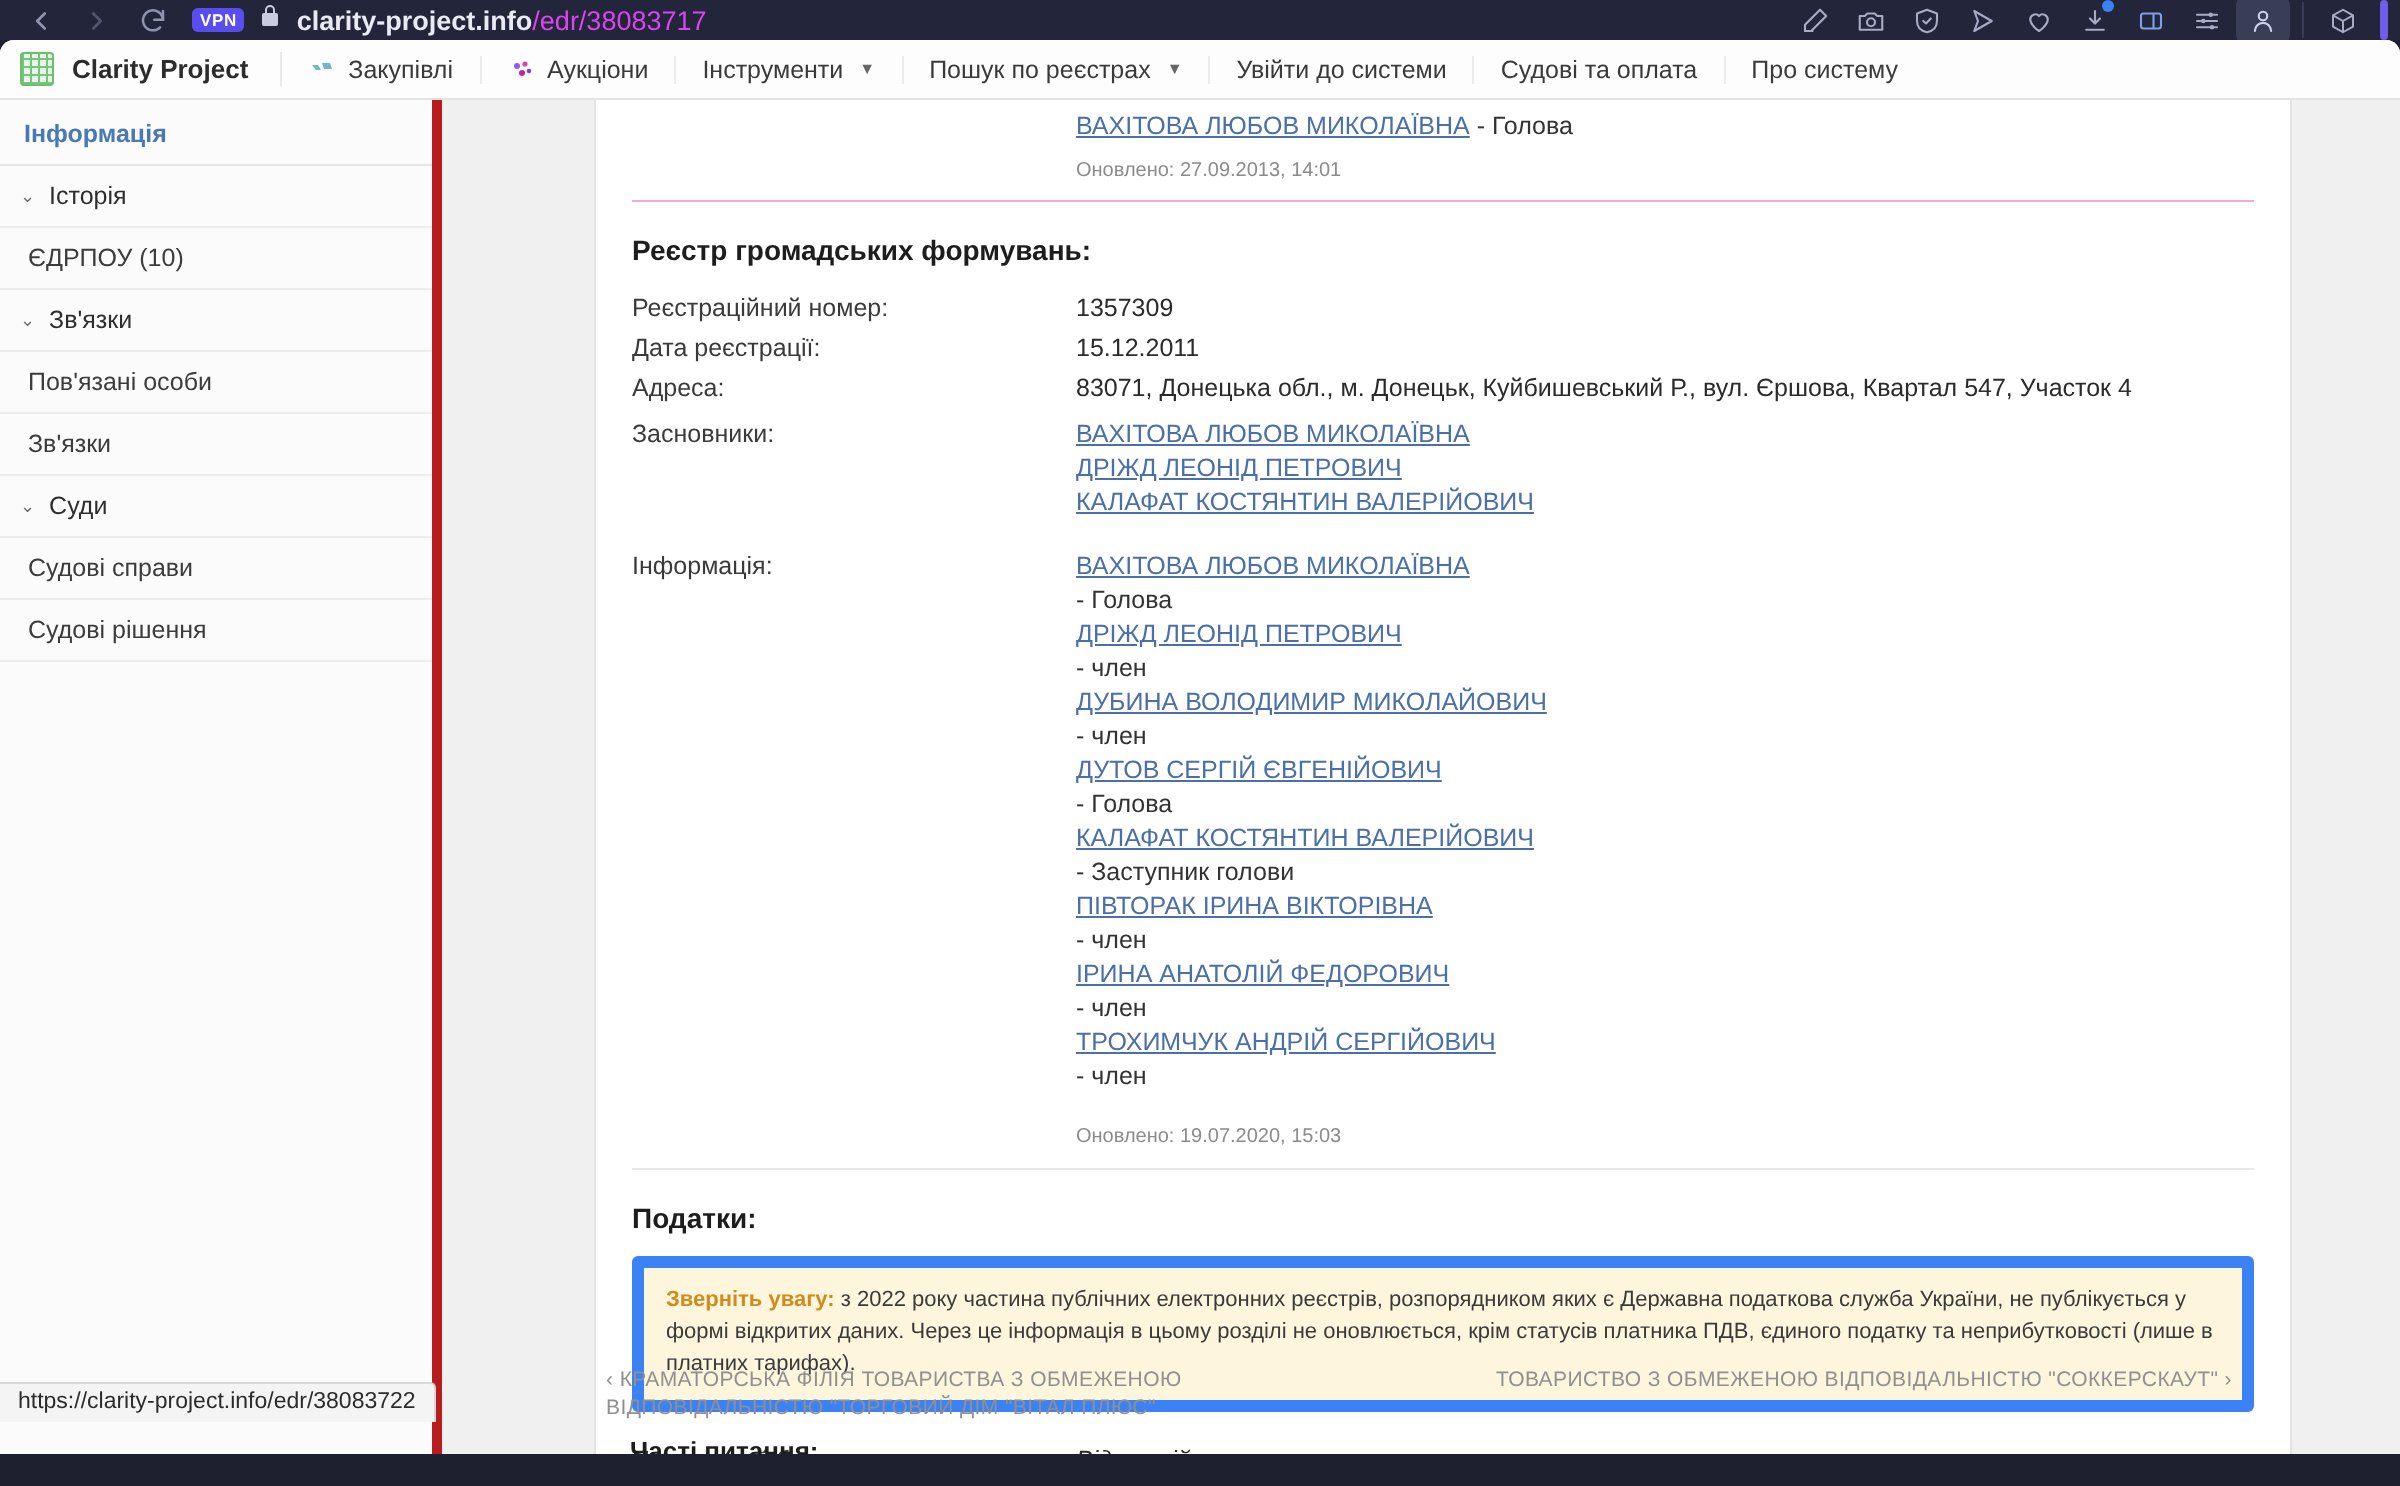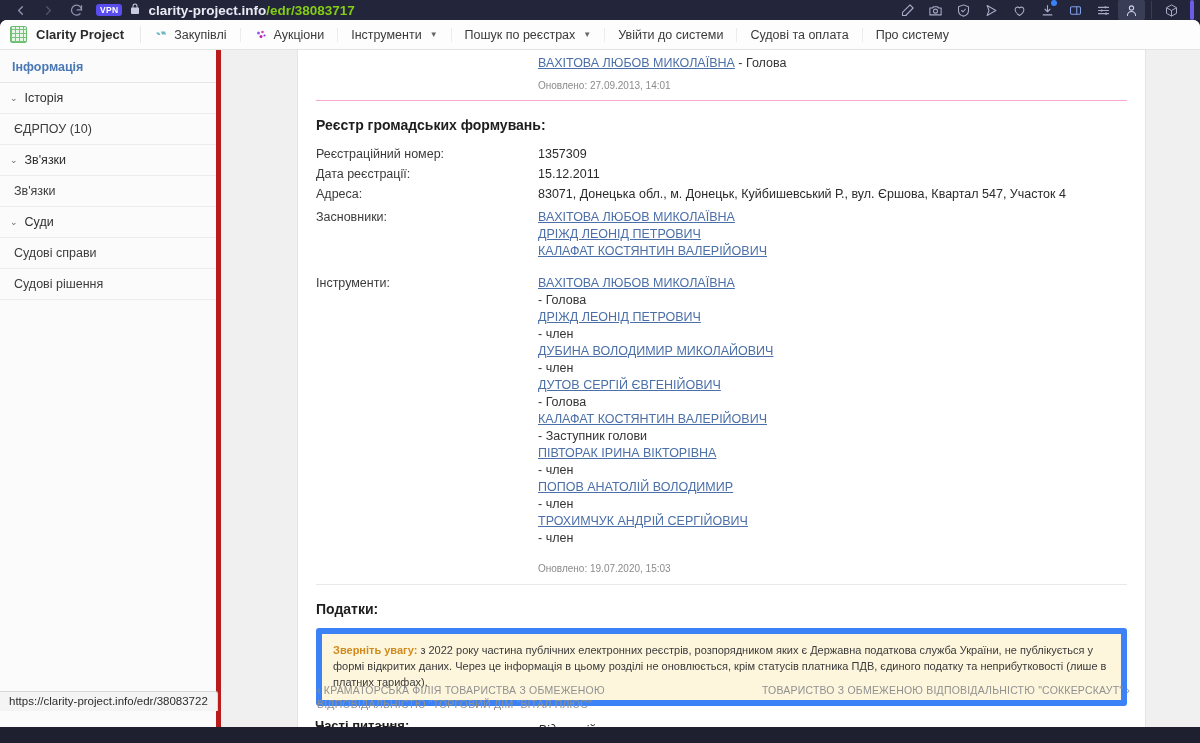--- a/index.html
+++ b/index.html
@@ -41,21 +41,21 @@
     border-radius: 3px; padding: 2px 4px;
     letter-spacing: .3px;
     line-height: 1;
   }
   .lock-ico { color: #c9cce0; }
   .url-text {
     font-size: 13.5px; color: #e9eaf4;
     font-weight: 600;
     white-space: nowrap;
   }
-  .url-text .path { color: #84cc16; font-weight: 700; }
+  .url-text .path { color: #d946ef; font-weight: 400; }
   .toolbar-right {
     display: flex; align-items: center; gap: 1px;
     flex: 0 0 auto;
   }
   .tb-ico {
     width: 27px; height: 26px;
     display: flex; align-items: center; justify-content: center;
     color: #a7abc6; border-radius: 6px;
     position: relative;
   }
@@ -192,21 +192,21 @@
     border-radius: 3px;
     padding: 9px 11px;
     font-size: 11px;
     color: #3a3a3a;
     line-height: 1.45;
     margin-bottom: 14px;
   }
   .notice b { color: #d08a1d; }
 
   #pager {
-    position: absolute; left: 78px; top: 620px; width: 849px;
+    position: absolute; left: 64px; top: 620px; width: 849px;
     padding: 13px 18px 0 18px;
     display: flex; justify-content: space-between;
     font-size: 10.5px; color: #909090;
     letter-spacing: .2px;
   }
   .pg-prev { max-width: 380px; line-height: 1.35; }
   .pg-next { max-width: 420px; text-align: right; line-height: 1.35; }
 
   #faq {
     position: absolute; left: 76px; top: 668px; width: 849px;
@@ -385,20 +385,23 @@
         <span>Історія</span>
       </div>
       <div class="side-item">
         <span>ЄДРПОУ (10)</span>
       </div>
       <div class="side-item group">
         <span class="chev">⌄</span>
         <span>Зв'язки</span>
       </div>
       <div class="side-item">
+        <span>Пов'язані особи</span>
+      </div>
+      <div class="side-item">
         <span>Зв'язки</span>
       </div>
       <div class="side-item group">
         <span class="chev">⌄</span>
         <span>Суди</span>
       </div>
       <div class="side-item">
         <span>Судові справи</span>
       </div>
       <div class="side-item">
@@ -434,21 +437,21 @@
         <div class="row" style="padding-top:6px;">
           <span class="lbl">Засновники:</span>
           <span class="val stack">
             <a class="reg-link" href="#">ВАХІТОВА ЛЮБОВ МИКОЛАЇВНА</a>
             <a class="reg-link" href="#">ДРІЖД ЛЕОНІД ПЕТРОВИЧ</a>
             <a class="reg-link" href="#">КАЛАФАТ КОСТЯНТИН ВАЛЕРІЙОВИЧ</a>
           </span>
         </div>
 
         <div class="row" style="padding-top:12px;">
-          <span class="lbl">Інструменти:</span>
+          <span class="lbl">Інформація:</span>
           <span class="val stack">
             <div class="line">
               <a class="reg-link" href="#">ВАХІТОВА ЛЮБОВ МИКОЛАЇВНА</a>
               <span class="role">- Голова</span>
             </div>
             <div class="line">
               <a class="reg-link" href="#">ДРІЖД ЛЕОНІД ПЕТРОВИЧ</a>
               <span class="role">- член</span>
             </div>
             <div class="line">
@@ -461,21 +464,21 @@
             </div>
             <div class="line">
               <a class="reg-link" href="#">КАЛАФАТ КОСТЯНТИН ВАЛЕРІЙОВИЧ</a>
               <span class="role">- Заступник голови</span>
             </div>
             <div class="line">
               <a class="reg-link" href="#">ПІВТОРАК ІРИНА ВІКТОРІВНА</a>
               <span class="role">- член</span>
             </div>
             <div class="line">
-              <a class="reg-link" href="#">ПОПОВ АНАТОЛІЙ ВОЛОДИМИР</a>
+              <a class="reg-link" href="#">ІРИНА АНАТОЛІЙ ФЕДОРОВИЧ</a>
               <span class="role">- член</span>
             </div>
             <div class="line">
               <a class="reg-link" href="#">ТРОХИМЧУК АНДРІЙ СЕРГІЙОВИЧ</a>
               <span class="role">- член</span>
             </div>
           </span>
         </div>
 
         <div class="updated2">Оновлено: 19.07.2020, 15:03</div>

